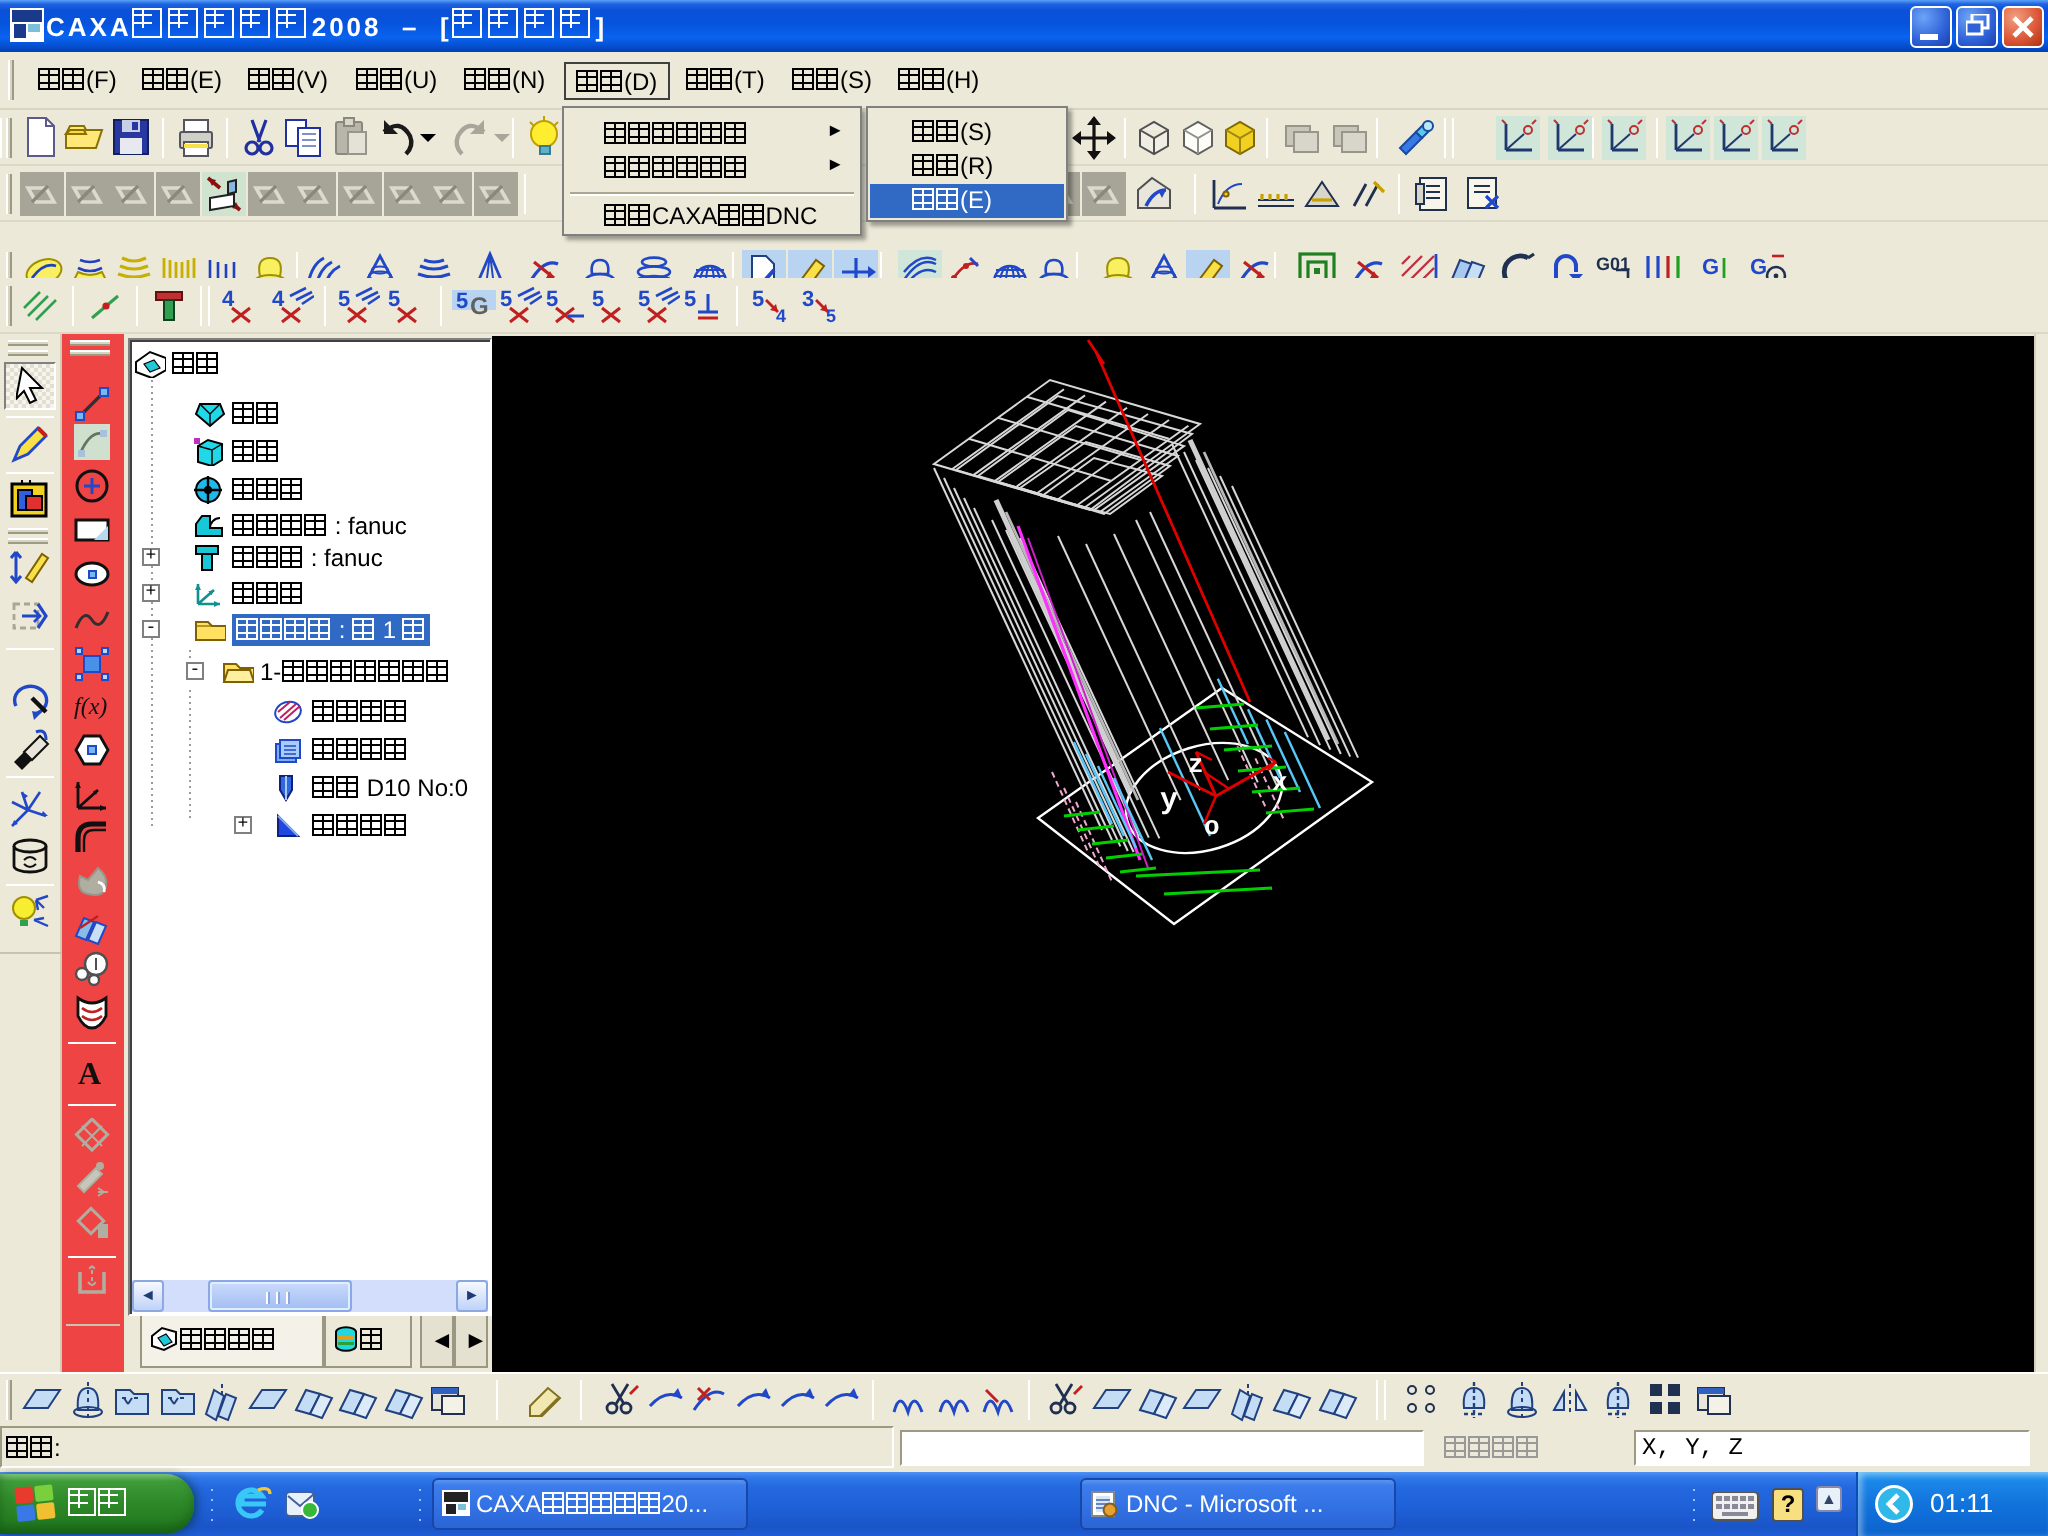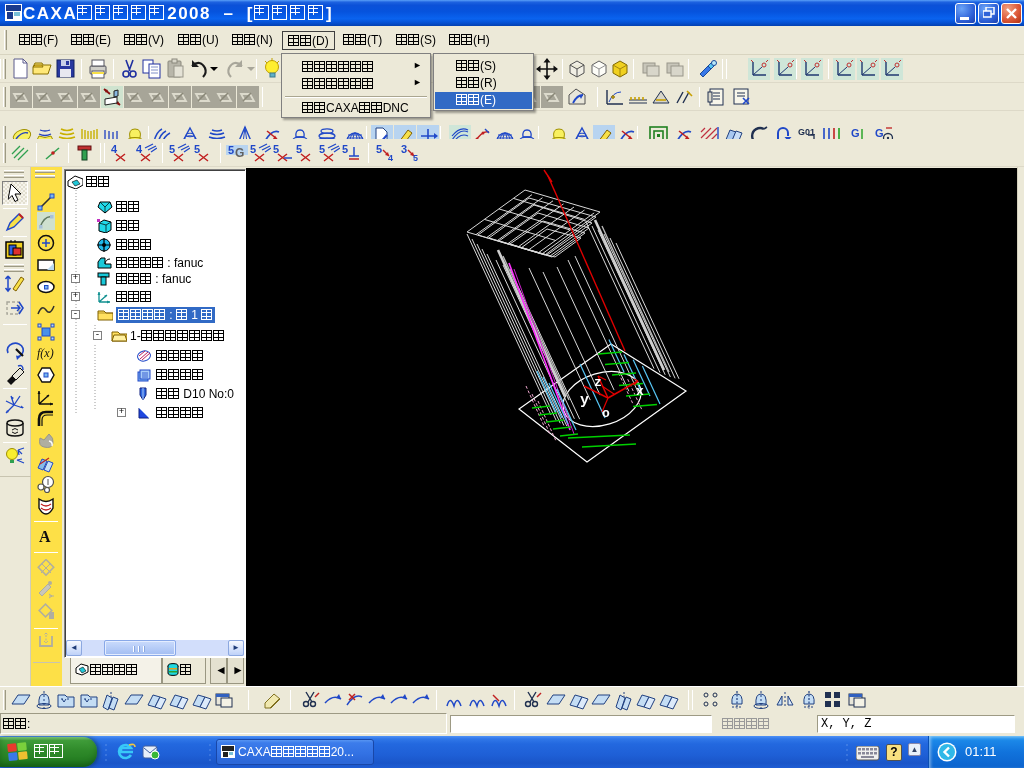--- a/index.html
+++ b/index.html
@@ -3,36 +3,36 @@
 *{margin:0;padding:0;box-sizing:border-box}
 html,body{width:1024px;height:768px;overflow:hidden}
 body{font-family:"Liberation Sans",sans-serif;font-size:12px;background:#ece9d8;position:relative;color:#000}
 .abs{position:absolute}
 
 .g{display:inline-block;width:11px;height:11px;margin-right:1px;vertical-align:-1px;border:1px solid currentColor;
  background-image:linear-gradient(currentColor,currentColor),linear-gradient(currentColor,currentColor),linear-gradient(currentColor,currentColor);
  background-size:9px 1px,9px 1px,1px 9px;background-position:0 2px,0 6px,4px 0;background-repeat:no-repeat}
 .g2{width:15px;height:15px;margin-right:3px;vertical-align:-1px}
 
-#title{left:0;top:0;width:1024px;height:26px;background:linear-gradient(#5aa0f8 0%,#1e63e0 8%,#0b51d8 20%,#0653dd 45%,#0a63ef 72%,#0550d2 88%,#0340b0 100%);color:#fff;font-weight:bold;font-size:17px}
+#title{left:0;top:0;width:1024px;height:26px;background:linear-gradient(#5aa0f8 0%,#1e63e0 8%,#0b51d8 20%,#0653dd 45%,#0a63ef 72%,#0550d2 88%,#0340b0 100%);color:#fff;font-weight:bold;font-size:13px}
 #title .txt{position:absolute;left:23px;top:5px;letter-spacing:.5px}
 .wbtn{position:absolute;top:3px;width:21px;height:21px;border:1px solid #fff;border-radius:3px;color:#fff;text-align:center;line-height:19px;font-size:12px;font-weight:bold}
 .bblue{background:radial-gradient(circle at 30% 25%,#6ba4f8,#2f62d8 60%,#1a3fae)}
 .bred{background:radial-gradient(circle at 30% 25%,#f0a080,#dd5a3a 55%,#b03010)}
 
 #menubar{left:0;top:26px;width:1024px;height:29px;background:#ece9d8;border-bottom:1px solid #d8d4c0}
 .mitem{position:absolute;top:5px;height:19px;line-height:19px;padding:0 5px}
 .grip{position:absolute;width:3px;border-left:1px solid #fff;border-right:1px solid #9d9a84;background:#d8d4c4}
 
 .tbar{left:0;width:1024px;height:28px;background:#ece9d8;border-bottom:1px solid #ddd9c8}
 .ic{position:absolute;top:3px;width:22px;height:22px}
 .sep{position:absolute;top:4px;width:1px;height:20px;background:#b8b4a0;border-right:1px solid #fff}
 
 #left1{left:0;top:167px;width:31px;height:519px;background:#ece9d8;border-right:1px solid #d0ccb8}
-#left2{left:31px;top:167px;width:31px;height:519px;background:#fde047}
+#left2{left:31px;top:167px;width:31px;height:519px;background:#ef4444}
 .vic{position:absolute;left:4px;width:22px;height:22px}
 .vsep{position:absolute;left:3px;width:24px;height:1px;background:#b8b4a0;border-bottom:1px solid #fff}
 
 #treewrap{left:64px;top:169px;width:182px;height:489px;background:#fff;border:1px solid #808080;border-right-color:#fff;border-bottom-color:#fff;box-shadow:inset 1px 1px 0 #404040}
 .trow{position:absolute;left:2px;white-space:nowrap;height:17px;line-height:17px;font-size:12px}
 .tic{display:inline-block;width:16px;height:14px;vertical-align:-3px;margin-right:3px}
 .pm{position:absolute;width:9px;height:9px;border:1px solid #808080;background:#fff;font-size:9px;line-height:7px;text-align:center;font-family:"Liberation Mono",monospace}
 
 #hscroll{left:66px;top:640px;width:178px;height:16px;background:#d2defb}
 .sbtn{position:absolute;top:0;width:16px;height:16px;background:linear-gradient(#f6f9ff,#bfd2f8);border:1px solid #8ca8e0;border-radius:2px;color:#1e3c78;font-size:8px;text-align:center;line-height:14px;font-weight:bold}
@@ -1214,20 +1214,26 @@
       <path d="M2 5 l6 5 l7 -6" stroke="#4060a0" fill="none"></path>
       <circle cx="13" cy="12" r="4" fill="#38b838" stroke="#fff"></circle>
     </svg>
  <div class="qdots" style="left:208px"></div>
  <div class="tkbtn" style="left:216px;width:158px"><svg width="14" height="13" style="display:inline;vertical-align:-2px;margin:0 3px 0 4px">
         <rect width="14" height="13" fill="#fff"></rect>
         <rect x="1" y="1" width="12" height="5" fill="#222"></rect>
         <rect x="2" y="7" width="5" height="5" fill="#222"></rect>
         <rect x="8" y="7" width="4" height="3" fill="#7ac0d8"></rect>
       </svg>CAXA<b class="g" style="color:#fff"></b><b class="g" style="color:#fff"></b><b class="g" style="color:#fff"></b><b class="g" style="color:#fff"></b><b class="g" style="color:#fff"></b>20...</div>
+ <div class="tkbtn" style="left:540px;width:158px"><svg width="14" height="14" style="display:inline;vertical-align:-3px;margin:0 4px 0 4px">
+        <rect x="1" y="1" width="11" height="12" fill="#fff" stroke="#888"></rect>
+        <rect x="3" y="3" width="7" height="8" fill="#d8e8f8"></rect>
+        <path d="M3 5 h7 M3 7 h7 M3 9 h5" stroke="#4060c0" stroke-width=".8"></path>
+        <circle cx="10" cy="10" r="3.2" fill="#e8a030" stroke="#806020"></circle>
+      </svg>DNC - Microsoft ...</div>
  <div class="qdots" style="left:845px"></div>
  <svg class="abs" style="left:856px;top:10px" width="24" height="15">
       <rect x="0" y="0" width="23" height="14" rx="2" fill="#f0f0ee" stroke="#555"></rect>
       <g fill="#889">
         <rect x="2" y="2" width="3" height="2.5"></rect>
         <rect x="6" y="2" width="3" height="2.5"></rect>
         <rect x="10" y="2" width="3" height="2.5"></rect>
         <rect x="14" y="2" width="3" height="2.5"></rect>
         <rect x="18" y="2" width="3" height="2.5"></rect>
         <rect x="2" y="6" width="3" height="2.5"></rect>

